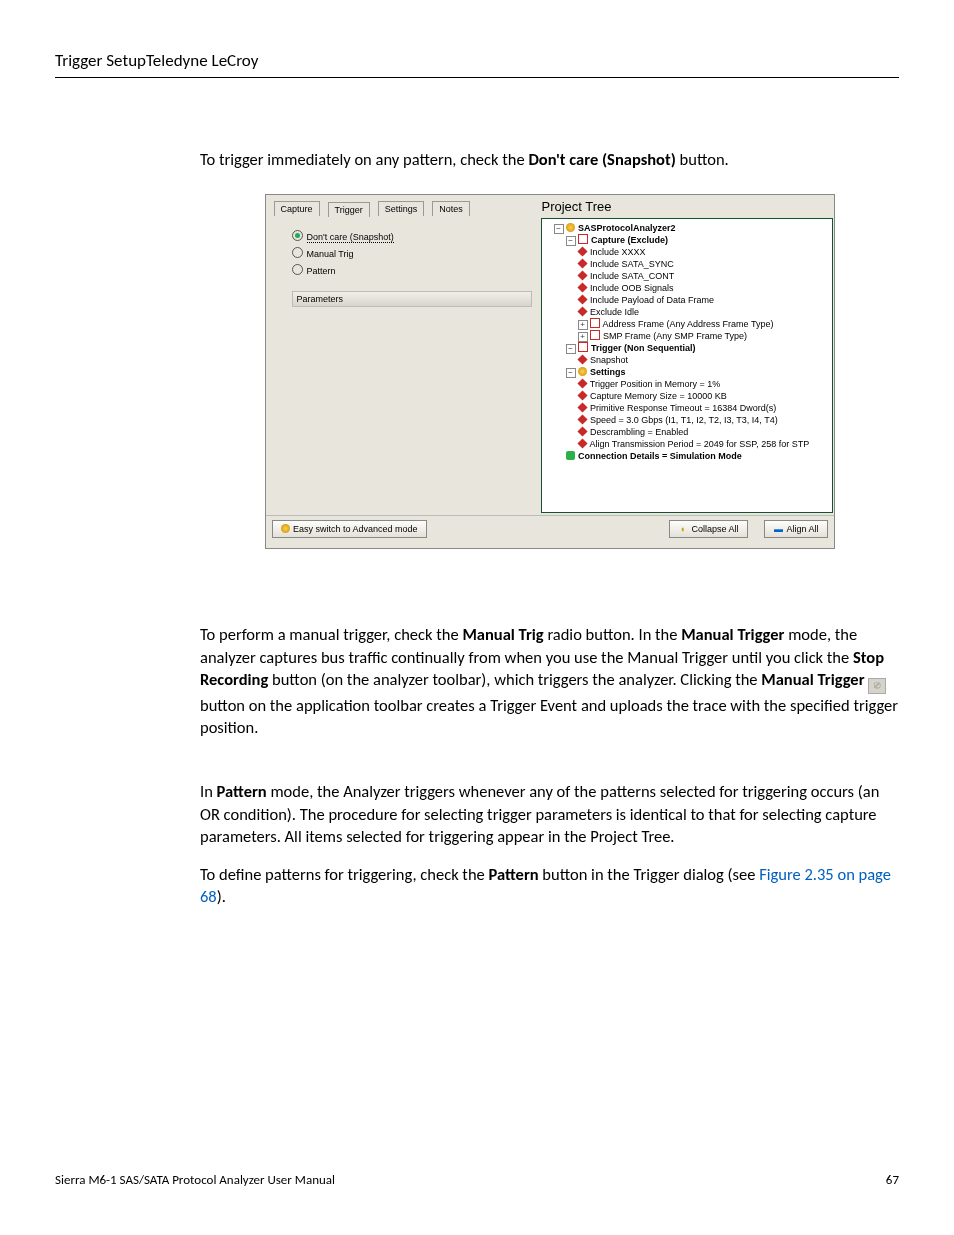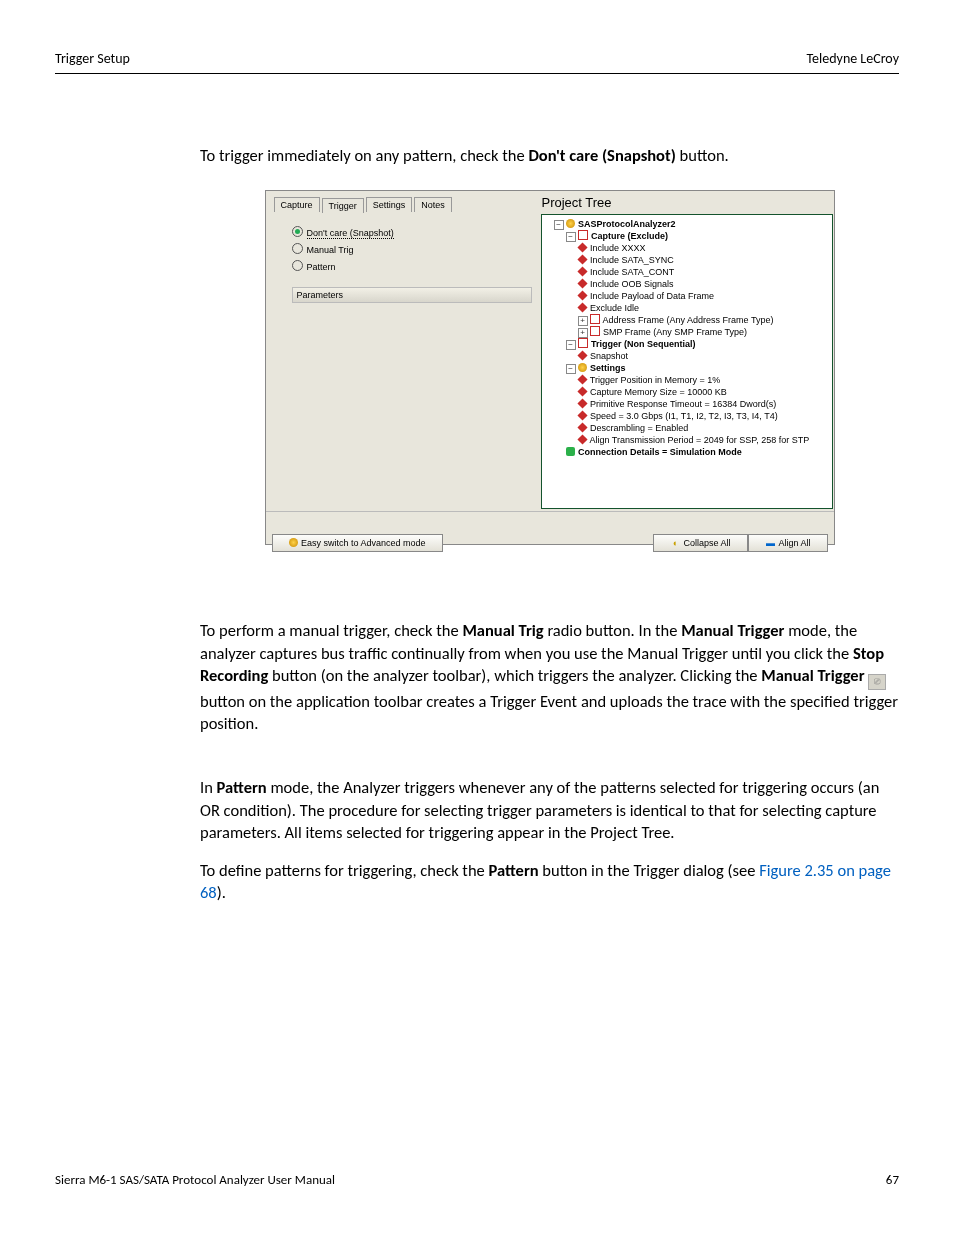--- a/index.html
+++ b/index.html
@@ -8,24 +8,22 @@
     font-family: Calibri, "Segoe UI", Arial, sans-serif;
     background: #fff;
     width: 954px;
     height: 1235px;
     box-sizing: border-box;
     position: relative;
     color: #000;
   }
   .header {
     display: flex;
-    justify-content: space-between;
     padding: 50px 55px 0 55px;
-    font-size: 14px;
-    gap: 8px;
+    font-size: 17px;
   }
   .hr {
     border: none;
     border-top: 1px solid #000;
     margin: 6px 55px 0 55px;
   }
   .content {
     margin: 70px 55px 0 200px;
     font-size: 16.5px;
     line-height: 1.35;
@@ -42,21 +40,21 @@
     font-family: Tahoma, Arial, sans-serif;
     font-size: 9px;
     position: relative;
     box-sizing: border-box;
   }
   .figure .left-pane {
     position: absolute;
     left: 8px; top: 6px;
     width: 260px;
   }
-  .tabs { display: flex; gap: 2px; }
+  .tabs { display: flex; gap: 8px; }
   .tab {
     padding: 1px 6px;
     background: #e8e6dc;
     border: 1px solid #999;
     border-bottom: none;
     line-height: 12px;
   }
   .tab.active { background: #e8e6dc; position: relative; top: 1px; border-bottom-color:#e8e6dc;}
   .radios { margin: 14px 0 0 18px; }
   .radios label { display: block; margin-bottom: 4px; line-height: 12px;}
@@ -111,21 +109,21 @@
   .footerbar {
     position: absolute; left:0; right:0; bottom:0;
     height: 32px;
     background: #e8e6dc;
     border-top: 1px solid #bbb;
     font-size:9px;
   }
   .footerbar .btn {
     position:absolute; border:1px solid #888;
     background: linear-gradient(#fdfdfb,#e3e1d7);
-    padding:2px 16px; top:22px;
+    padding:2px 8px; top:4px;
     line-height:12px;
   }
   .footerbar .sw { left:6px; }
   .footerbar .coll { right: 86px; }
   .footerbar .exp2 { right: 6px; }
   .glyph { display:inline-block; width:10px;text-align:center; margin-right:3px;}
   .glyph.y{ color:#c8a000;}
   .glyph.b{ color:#0066cc;}
   .mt-icon {
     display:inline-block; width:16px; height:14px;

